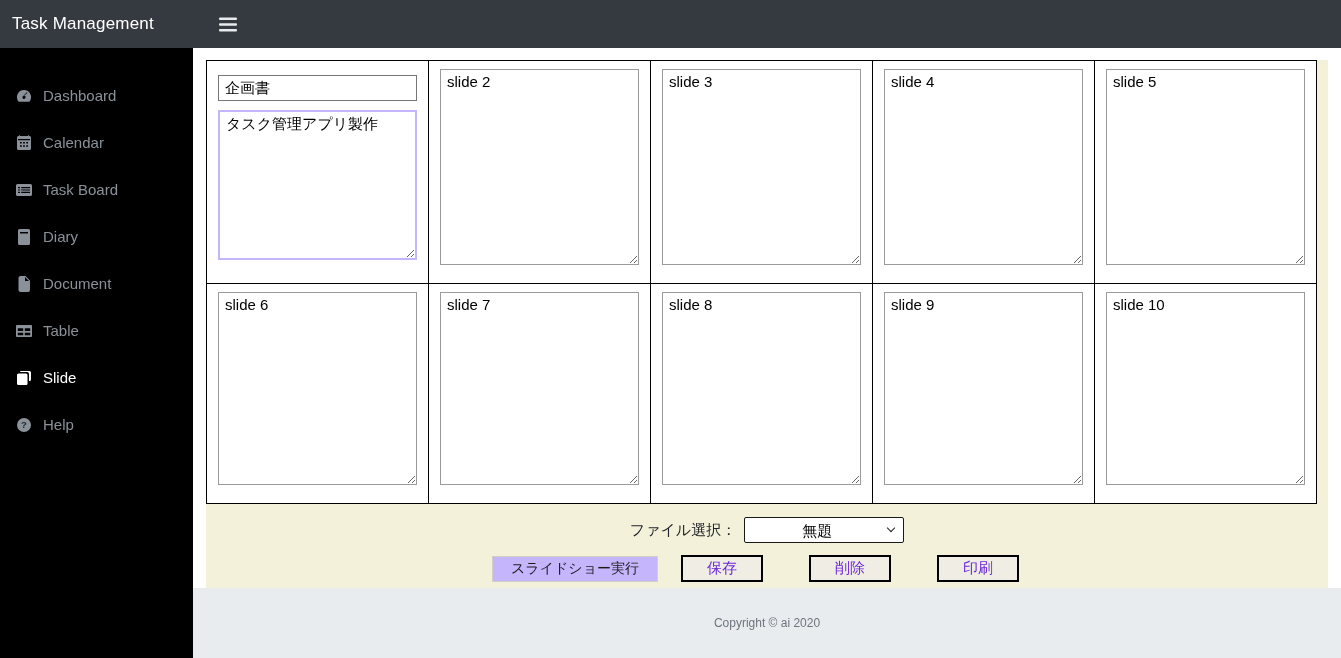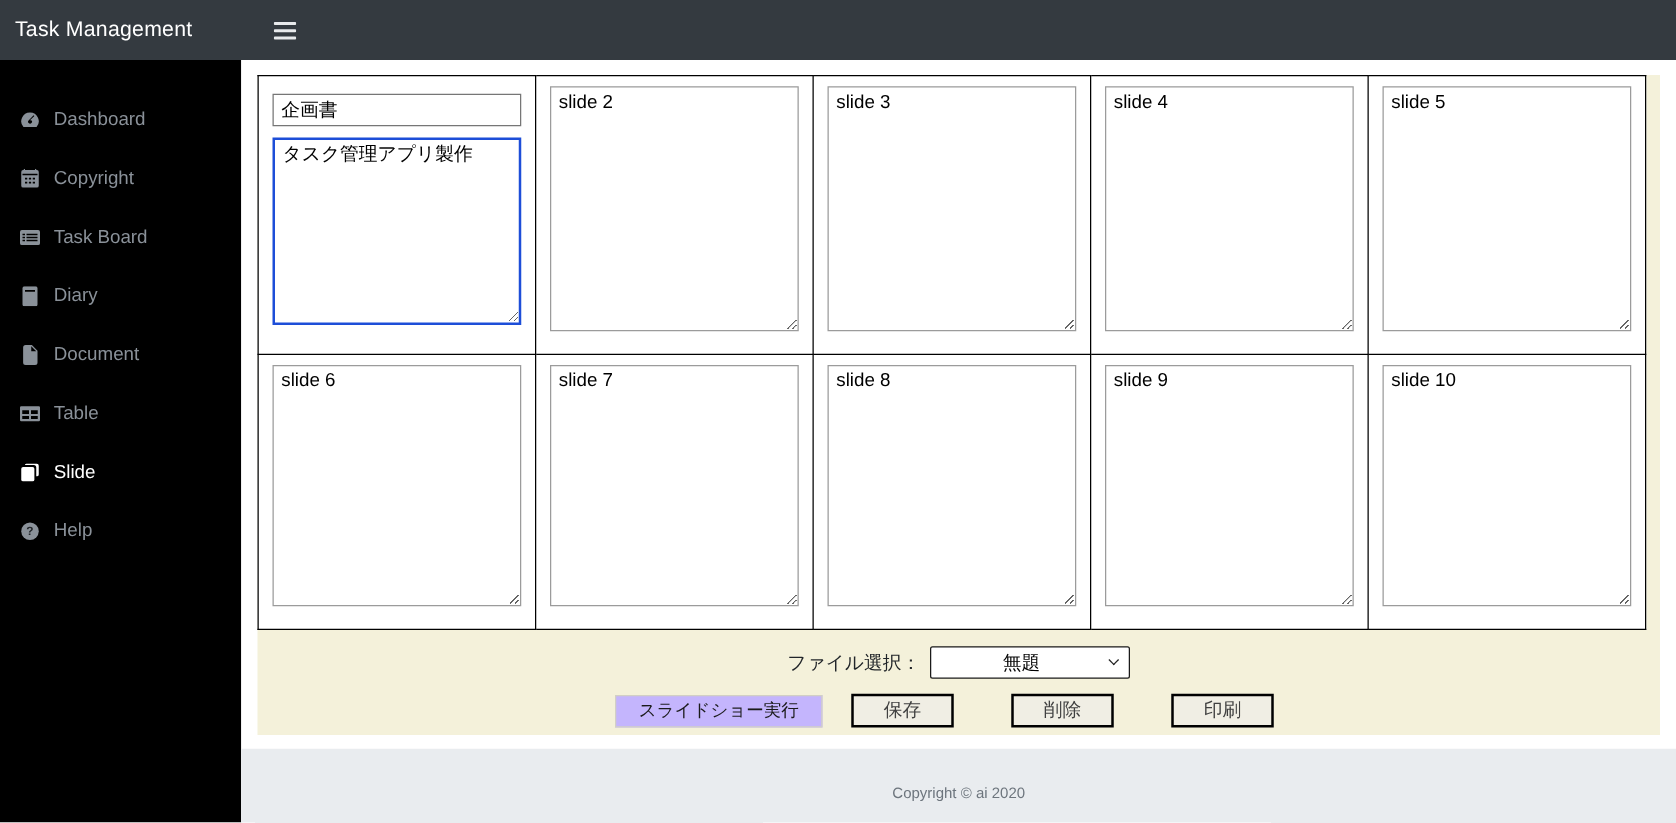--- a/index.html
+++ b/index.html
@@ -14,55 +14,55 @@
   .hamburger { background:none; border:none; margin-left:14px; cursor:pointer; display:flex; align-items:center; padding:4px; }
 
   
   .shell { flex:1; display:flex; min-height:0; }
 
   .sidebar { width:193px; flex:none; background:#000000; padding-top:24px; }
   .nav-item { display:flex; align-items:center; gap:11px; padding:15px 16px; color:#8a9199; font-size:15px; cursor:pointer; }
   .nav-item .nicon { width:16px; height:16px; flex:none; display:inline-flex; }
   .nav-item.active { color:#ffffff; }
 
-  .main-col { flex:1; display:flex; flex-direction:column; background:#fff; min-width:0;gap:11px; }
+  .main-col { flex:1; display:flex; flex-direction:column; background:#fff; min-width:0; }
   .main { flex:1; padding:12px 13px 0 13px; }
   .panel { background:#f4f1da; width:1122px; height:528px; }
 
   
   table.slides { border-collapse:collapse; table-layout:fixed; width:1110px; background:#fff; }
   table.slides, table.slides td { border:1px solid #000; }
   table.slides td { width:222px; vertical-align:top; padding:8px 11px; background:#fff; }
   tr.row1 td { height:223px; }
   tr.row2 td { height:220px; }
 
   .slide-title-input { display:block; width:100%; height:26px; margin:6px 0 9px 0;
       border:1px solid #767676; background:#fff; padding:2px 6px; font-size:15px;
       font-family:inherit; color:#000; }
   textarea { display:block; width:100%; resize:both; background:#fff; color:#000;
       font-size:15px; font-family:inherit; padding:2px 6px; line-height:1.35; }
-  .slide-main-textarea { height:150px; border:2px solid #1d4ed8; }
+  .slide-main-textarea { height:150px; border:2px solid #c4b5fd; }
   .slide-textarea { height:196px; border:1px solid #9b9b9b; }
   tr.row2 .slide-textarea { height:193px; }
 
   
   .file-row { margin-top:13px; display:flex; justify-content:center; align-items:center; gap:8px; }
   .file-label { font-size:15px; color:#212529; }
   .select-wrap { position:relative; display:inline-block; }
   select.file-select { appearance:none; -webkit-appearance:none; width:160px; height:26px;
       border:1px solid #1a1a1a; background:#fff; font-size:15px; font-family:inherit;
       text-align:center; text-align-last:center; padding:0 18px 0 4px; border-radius:2px; }
   .chev { position:absolute; right:10px; top:8px; width:6px; height:6px;
       border-right:1.7px solid #222; border-bottom:1.7px solid #222;
       transform:rotate(45deg); pointer-events:none; }
 
   .btn-row { margin-top:12px; display:flex; justify-content:center; align-items:center; }
   button { font-family:inherit; cursor:pointer; }
   .btn-plain { font-size:14px; padding:3px 18px; background:#c4b5fd; border:1px solid #d2d0c4; color:#1a1a1a; }
-  .btn-outline { font-size:15px; padding:2px 24px; background:#f0eee4; border:2px solid #000; color:#404040; margin:0 23px; }
+  .btn-outline { font-size:15px; padding:2px 24px; background:#f0eee4; border:2px solid #000; color:#6d28d9; margin:0 23px; }
 
   
   .footer { height:70px; flex:none; background:#e9ecef; display:flex; align-items:center; justify-content:center; }
   .footer-text { font-size:12px; color:#6d757d; }
 </style>
 </head>
 <body>
 
 <div class="app">
 
@@ -87,21 +87,21 @@
             </svg>
         </span>
         <span>Dashboard</span>
       </div>
       <div class="nav-item">
         <span class="nicon">
           <svg viewBox="0 0 16 16" width="16" height="16">
               <path fill="currentColor" fill-rule="evenodd" d="M3.5 0a.5.5 0 0 1 .5.5V1h8V.5a.5.5 0 0 1 1 0V1h.5A1.5 1.5 0 0 1 15 2.5v11a1.5 1.5 0 0 1-1.5 1.5h-11A1.5 1.5 0 0 1 1 13.5v-11A1.5 1.5 0 0 1 2.5 1H3V.5a.5.5 0 0 1 .5-.5zM2 4v1.2h12V4H2zm2 3.1v1.5h1.8V7.1H4zm3.1 0v1.5h1.8V7.1H7.1zm3.1 0v1.5H12V7.1h-1.8zM4 10.3v1.5h1.8v-1.5H4zm3.1 0v1.5h1.8v-1.5H7.1zm3.1 0v1.5H12v-1.5h-1.8z"></path>
             </svg>
         </span>
-        <span>Copyright</span>
+        <span>Calendar</span>
       </div>
       <div class="nav-item">
         <span class="nicon">
           <svg viewBox="0 0 16 16" width="16" height="16">
               <path fill="currentColor" fill-rule="evenodd" d="M1.5 2h13A1.5 1.5 0 0 1 16 3.5v9a1.5 1.5 0 0 1-1.5 1.5h-13A1.5 1.5 0 0 1 0 12.5v-9A1.5 1.5 0 0 1 1.5 2zM2 5v1.2h2V5H2zm3.2 0v1.2H14V5H5.2zM2 7.4v1.2h2V7.4H2zm3.2 0v1.2H14V7.4H5.2zM2 9.8V11h2V9.8H2zm3.2 0V11H14V9.8H5.2z"></path>
             </svg>
         </span>
         <span>Task Board</span>
       </div>
       <div class="nav-item">

